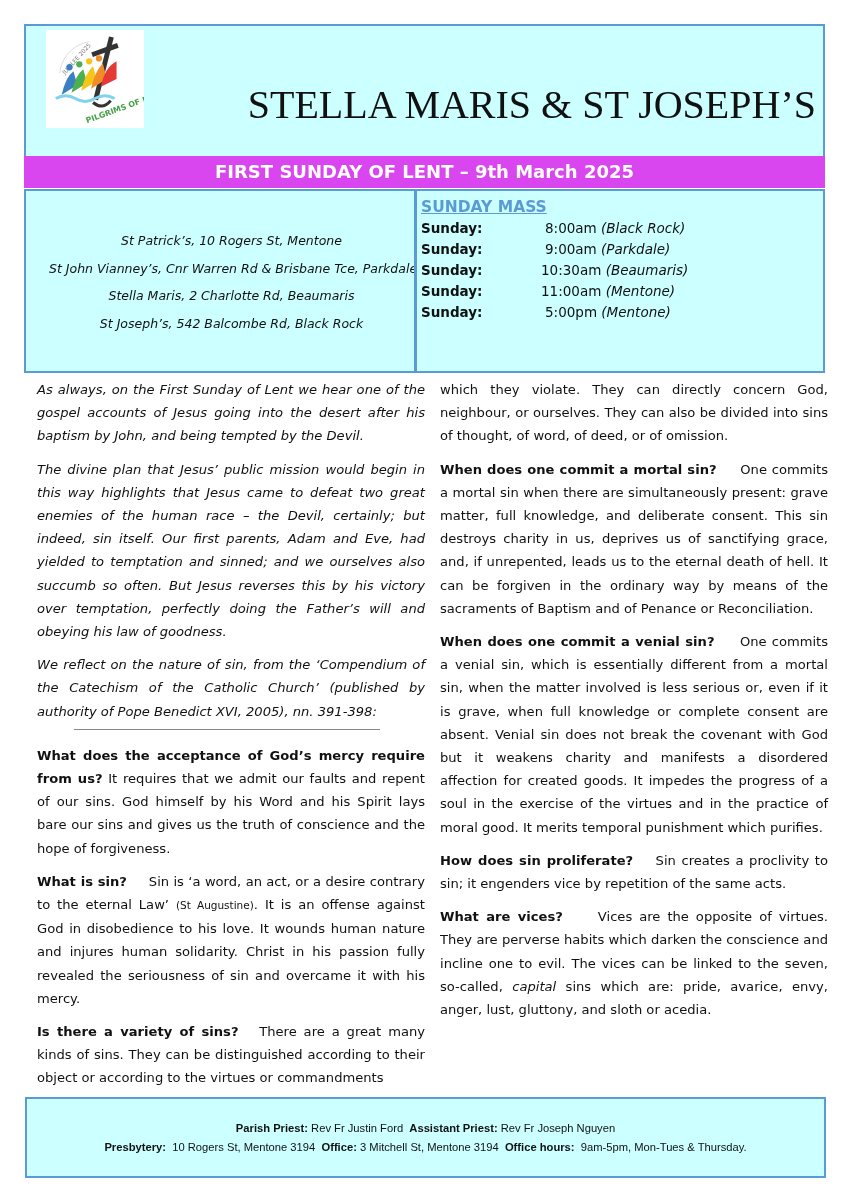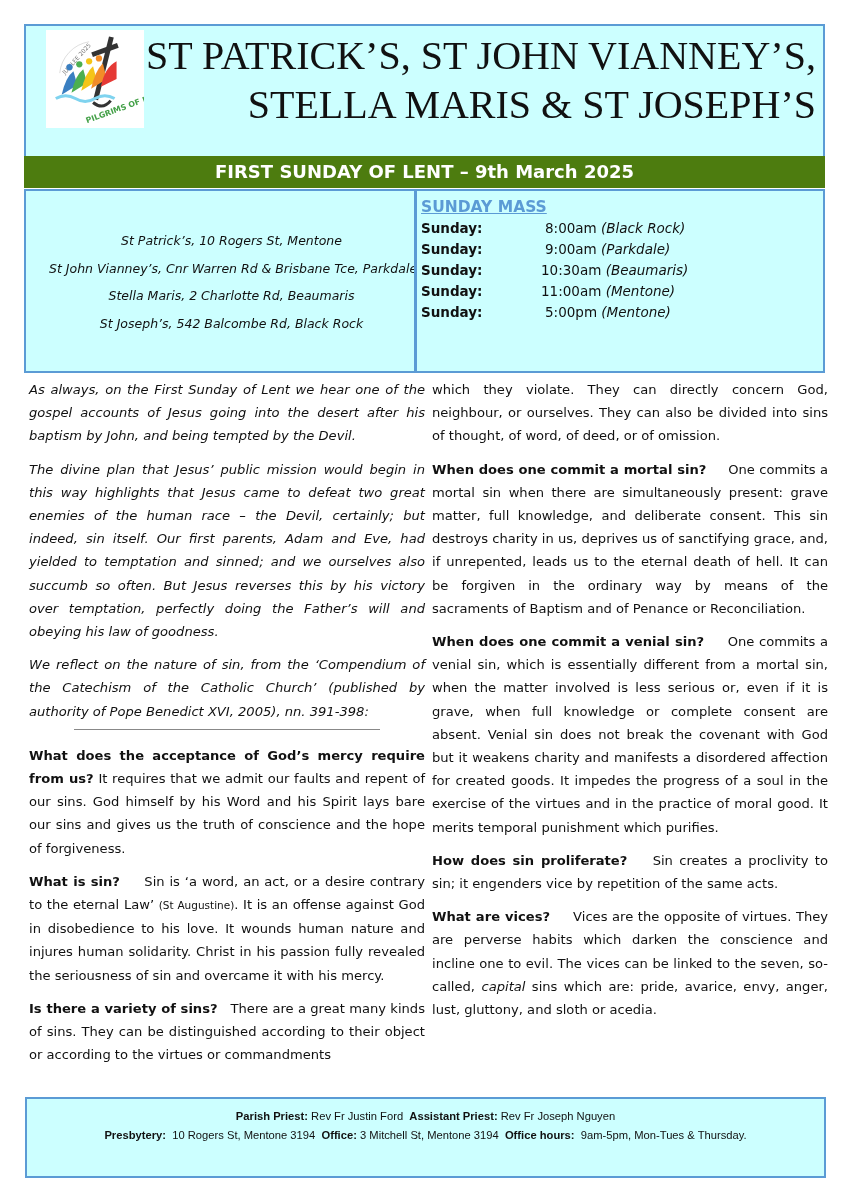--- a/index.html
+++ b/index.html
@@ -26,21 +26,21 @@
   .subtitle {
     position: absolute; left: 0; top: 102px; width: 797px; text-align: center;
     font-family: "Liberation Serif", serif; font-weight: bold; color: #5b9bd5; font-size: 17.5px;
     white-space: nowrap;
     margin-top: 24px;
   }
 
   
   .banner {
     position: absolute; left: 24px; top: 156px; width: 801px; height: 32px;
-    background: #4d7c0f; color: #fff; text-align: center;
+    background: #d946ef; color: #fff; text-align: center;
     font-family: "DejaVu Sans", sans-serif; font-weight: bold; font-size: 18px; line-height: 32px;
   }
 
   
   .info {
     position: absolute; left: 24px; top: 189px; width: 797px; height: 180px;
     background: #ccffff; border: 2px solid #5b9bd5;
   }
   .info-divider {
     position: absolute; left: 388px; top: 0; width: 3px; height: 180px; background: #5b9bd5;
@@ -63,36 +63,36 @@
   .mass-place { font-style: italic; }
 
   
   .col {
     position: absolute; top: 378px; width: 396px;
     font-family: "DejaVu Sans", sans-serif; font-size: 13.1px; line-height: 23.2px; color: #111;
     text-align: justify;
   }
   .col-left { left: 29px; }
   .col-right { left: 432px; }
-  .col p { margin: 0 0 10px 0; }
+  .col p { margin: 0 0 10px 8px; }
   .col .it { font-style: italic; }
   .q { font-weight: bold; }
   .small { font-size: 10.5px; }
   .rule {
     height: 1px; width: 306px; background: #888; margin: 6px 0 14px 45px;
   }
 
   
   .footer {
     position: absolute; left: 25px; top: 1097px; width: 797px; height: 77px;
     background: #ccffff; border: 2px solid #5b9bd5;
     font-family: "Liberation Sans", sans-serif; font-size: 11.2px; color: #111; text-align: center;
   }
   .footer-line { height: 19px; line-height: 19px; white-space: nowrap; }
-  .footer-line:first-child { margin-top: 8px; }
+  .footer-line:first-child { margin-top: 20px; }
   .fl { font-weight: bold; }
   .fv-it { font-style: italic; }
 </style>
 </head>
 <body>
 
 <div class="page">
 
   <div class="header">
     <div class="logo">
@@ -108,21 +108,20 @@
         <circle cx="54" cy="29" r="3.2" fill="#f28c28"></circle>
         <path d="M16 66 Q 20 48 28 42 L 32 56 Z" fill="#3a7fc1"></path>
         <path d="M26 64 Q 30 46 38 40 L 42 54 Z" fill="#4caf50"></path>
         <path d="M36 62 Q 40 44 48 37 L 52 52 Z" fill="#f5c518"></path>
         <path d="M46 60 Q 50 42 58 34 L 62 50 Z" fill="#f28c28"></path>
         <path d="M56 58 Q 60 38 72 32 L 72 50 Z" fill="#e53935"></path>
         <path d="M10 70 Q 20 64 30 70 T 50 70 T 70 70" fill="none" stroke="#7fd3ef" stroke-width="3"></path>
         <text x="40" y="92" font-size="8" font-weight="bold" fill="#43a047" font-family="DejaVu Sans, sans-serif" transform="rotate(-20 50 88)">PILGRIMS OF HOPE</text>
       </svg>
     </div>
-    <div class="title-line title-1">ST PATRICK’S, ST JOHN VIANNEY’S,</div>
     <div class="title-line title-2">STELLA MARIS &amp; ST JOSEPH’S</div>
     <div class="subtitle">Partnered Parishes of  Mentone-Parkdale and Ricketts Point (Beaumaris &amp; Black Rock)</div>
   </div>
 
   <div class="banner">FIRST SUNDAY OF LENT – 9th March 2025</div>
 
   <div class="info">
     <div class="addresses">
       <div>St Patrick’s, 10 Rogers St, Mentone</div>
       <div>St John Vianney’s, Cnr Warren Rd &amp; Brisbane Tce, Parkdale</div>

